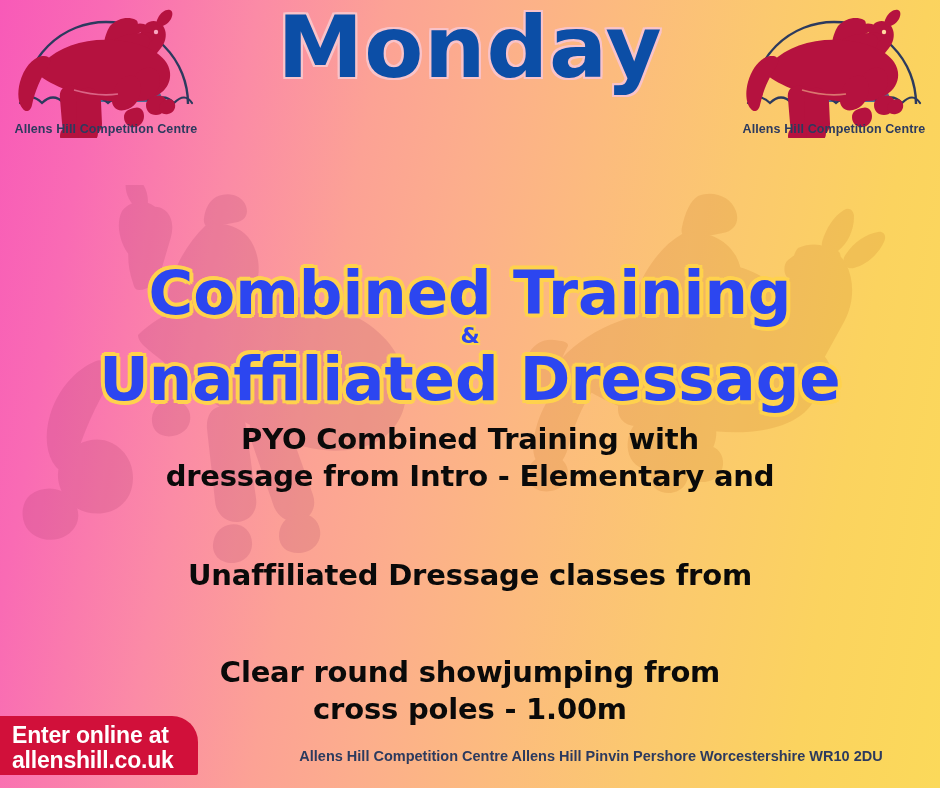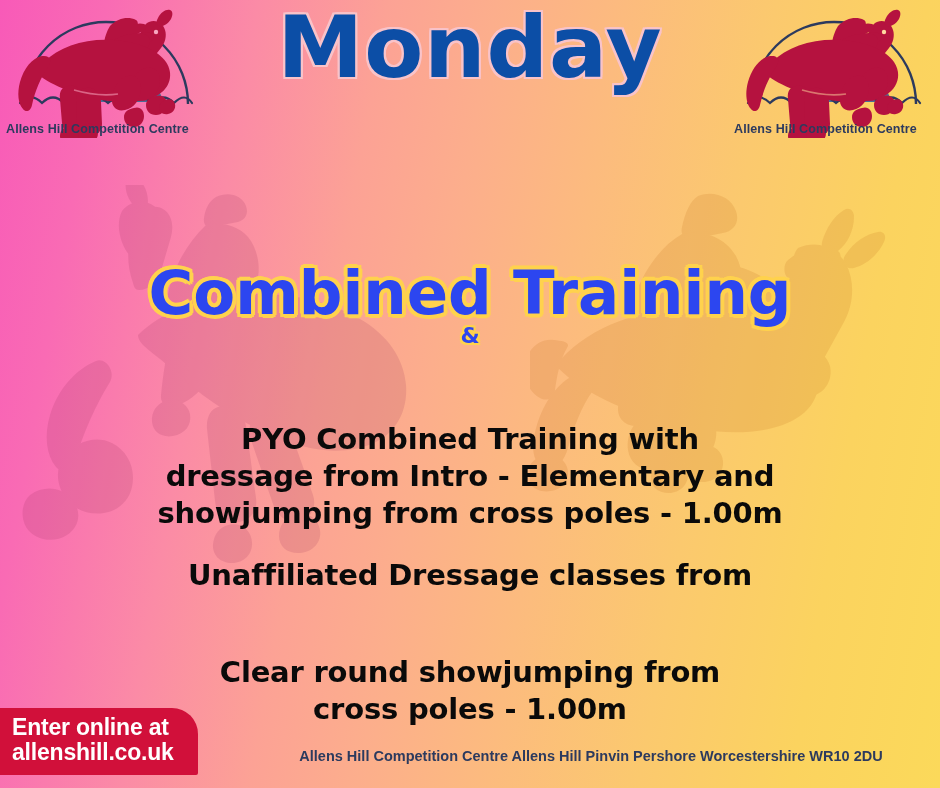--- a/index.html
+++ b/index.html
@@ -56,20 +56,21 @@
     height: 134px;
   }
   #logo-left  { left: 6px; }
   #logo-right { right: 6px; }
   .logo svg { display: block; width: 100%; height: 100%; }
   .logo-caption {
     position: absolute;
     left: 0;
     right: 0;
     bottom: 2px;
+    text-align: center;
     color: #2c3a5e;
     font-size: 12.5px;
     font-weight: bold;
     font-family: "Liberation Sans", sans-serif;
     letter-spacing: .1px;
     white-space: nowrap;
   }
 
   
   #date-block {
@@ -160,21 +161,21 @@
   #para-2 { top: 557px; }
   #para-3 { top: 654px; }
 
   
   #enter-online-badge {
     position: absolute;
     left: 0;
     bottom: 13px;
     background: #d1103a;
     color: #ffffff;
-    padding: 7px 24px 9px 12px;
+    padding: 7px 24px 1px 12px;
     border-top-right-radius: 26px;
     border-bottom-right-radius: 2px;
     font-family: "Liberation Sans", sans-serif;
     font-weight: bold;
     font-size: 23px;
     line-height: 1.12;
     letter-spacing: -.2px;
   }
   #enter-online-badge span { display: block; }
 
@@ -344,26 +345,26 @@
     <div class="logo-caption">Allens Hill Competition Centre</div>
   </div>
 
   <div id="date-block">
     <span id="date-line-1" class="date-line">Monday</span>
   </div>
 
   <div id="title-block">
     <span id="title-line-1" class="title-line">Combined Training</span>
     <span id="title-amp">&amp;</span>
+    <span id="title-line-2" class="title-line">Unaffiliated Dressage</span>
   </div>
 
   <div id="para-1" class="body-para">
     <div>PYO Combined Training with</div>
     <div>dressage from Intro - Elementary and</div>
-    <div>showjumping from cross poles - 1.00m</div>
   </div>
 
   <div id="para-2" class="body-para">
     <div>Unaffiliated Dressage classes from</div>
   </div>
 
   <div id="para-3" class="body-para">
     <div>Clear round showjumping from</div>
     <div>cross poles - 1.00m</div>
   </div>

